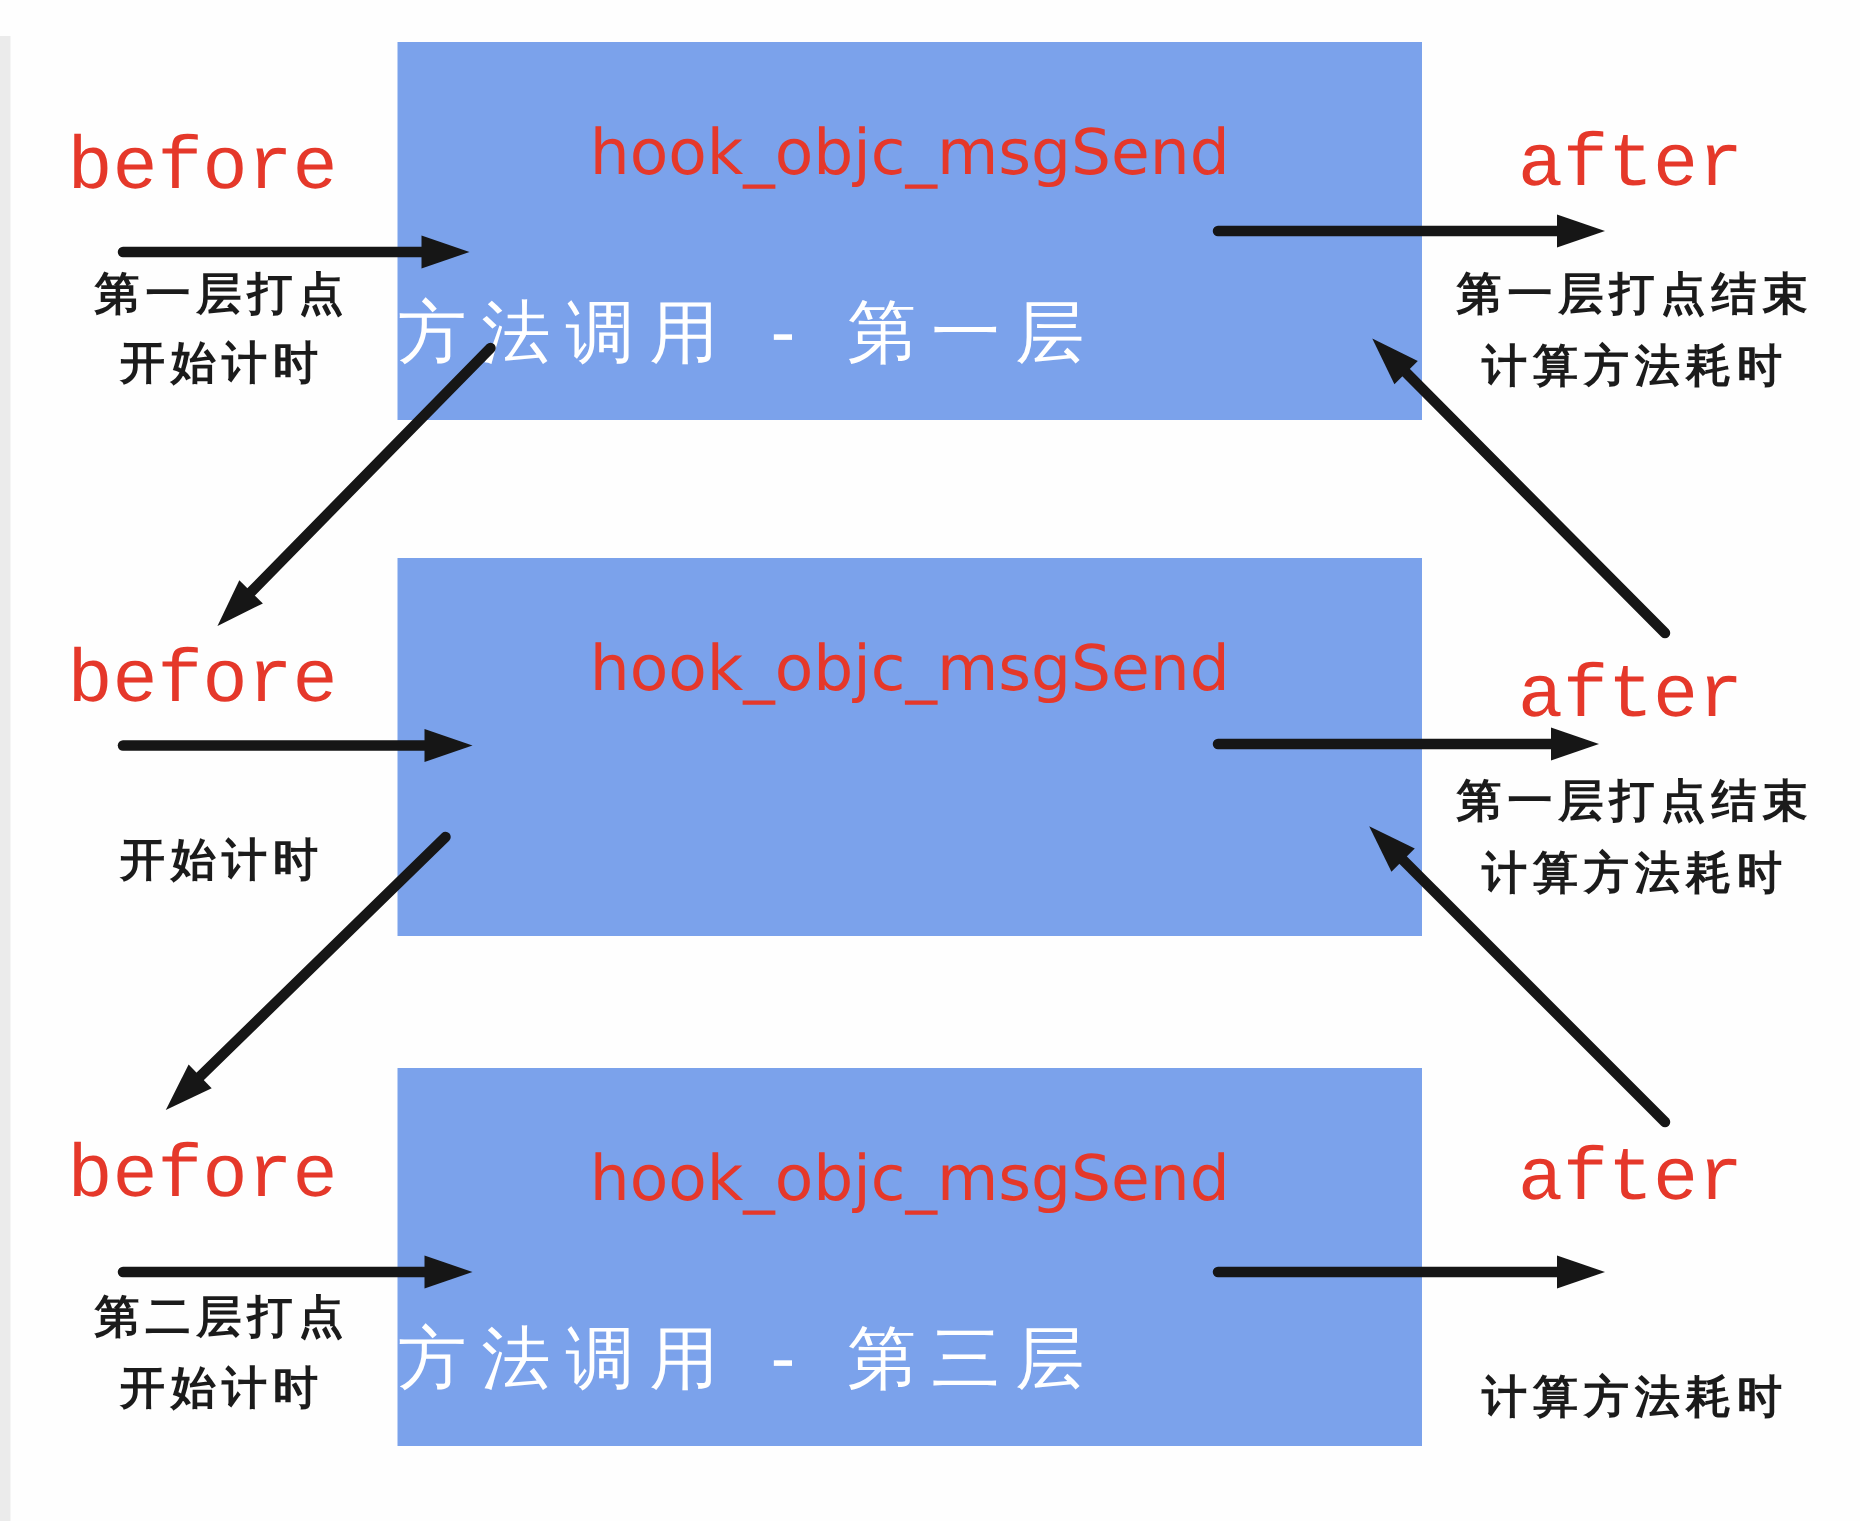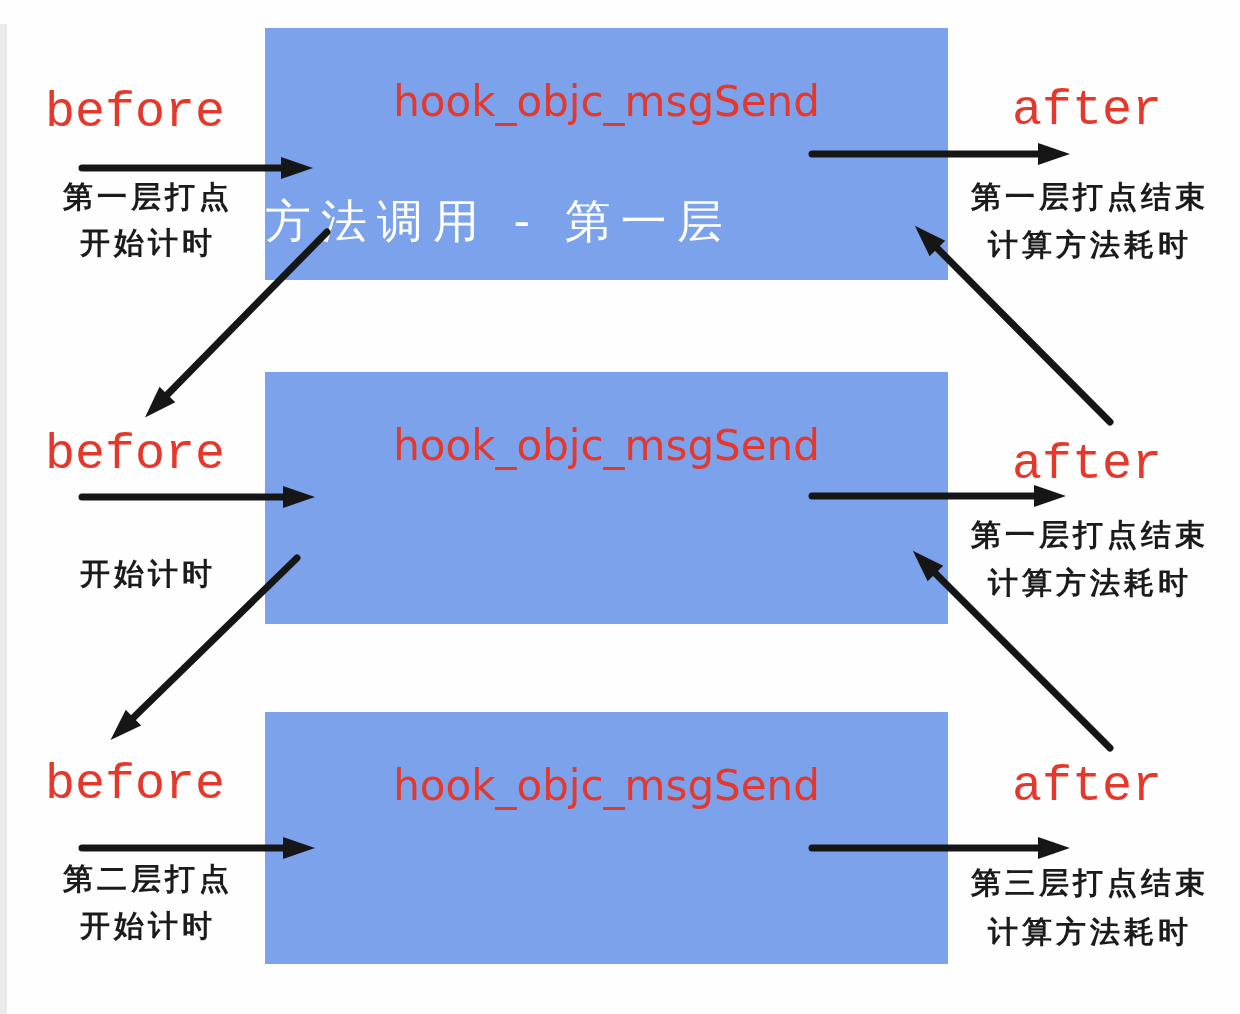--- a/index.html
+++ b/index.html
@@ -56,26 +56,26 @@
     <div class="box-title">hook_objc_msgSend</div>
   </div>
   <div class="side-lbl" style="left:15px; top:428px">before</div>
   <div class="cn-note" style="left:28px; top:557px; width:240px">开始计时</div>
   <div class="side-lbl" style="left:967px; top:438px">after</div>
   <div class="cn-note" style="left:950px; top:518px; width:280px">第一层打点结束</div>
   <div class="cn-note" style="left:950px; top:566px; width:280px">计算方法耗时</div>
 
   <div class="hook-box" style="top:712px">
     <div class="box-title">hook_objc_msgSend</div>
+    <div class="box-sub">方法调用 - 第三层</div>
   </div>
   <div class="side-lbl" style="left:15px; top:758px">before</div>
   <div class="cn-note" style="left:28px; top:862px; width:240px">第二层打点</div>
   <div class="cn-note" style="left:28px; top:909px; width:240px">开始计时</div>
   <div class="side-lbl" style="left:967px; top:760px">after</div>
-  <div class="cn-note" style="left:950px; top:866px; width:280px">第三层打点结束</div>
   <div class="cn-note" style="left:950px; top:915px; width:280px">计算方法耗时</div>
 
   <svg class="arrows" viewBox="0 0 1240 1014">
     <defs>
       <marker id="ah" markerUnits="userSpaceOnUse" markerWidth="34" markerHeight="26" viewBox="0 0 34 26" refX="3" refY="13" orient="auto">
         <path d="M1,2 L33,13 L1,24 Z" fill="#161616"></path>
       </marker>
     </defs>
     <line x1="82" y1="168" x2="283" y2="168" marker-end="url(#ah)"></line>
     <line x1="812" y1="154" x2="1040" y2="154" marker-end="url(#ah)"></line>

